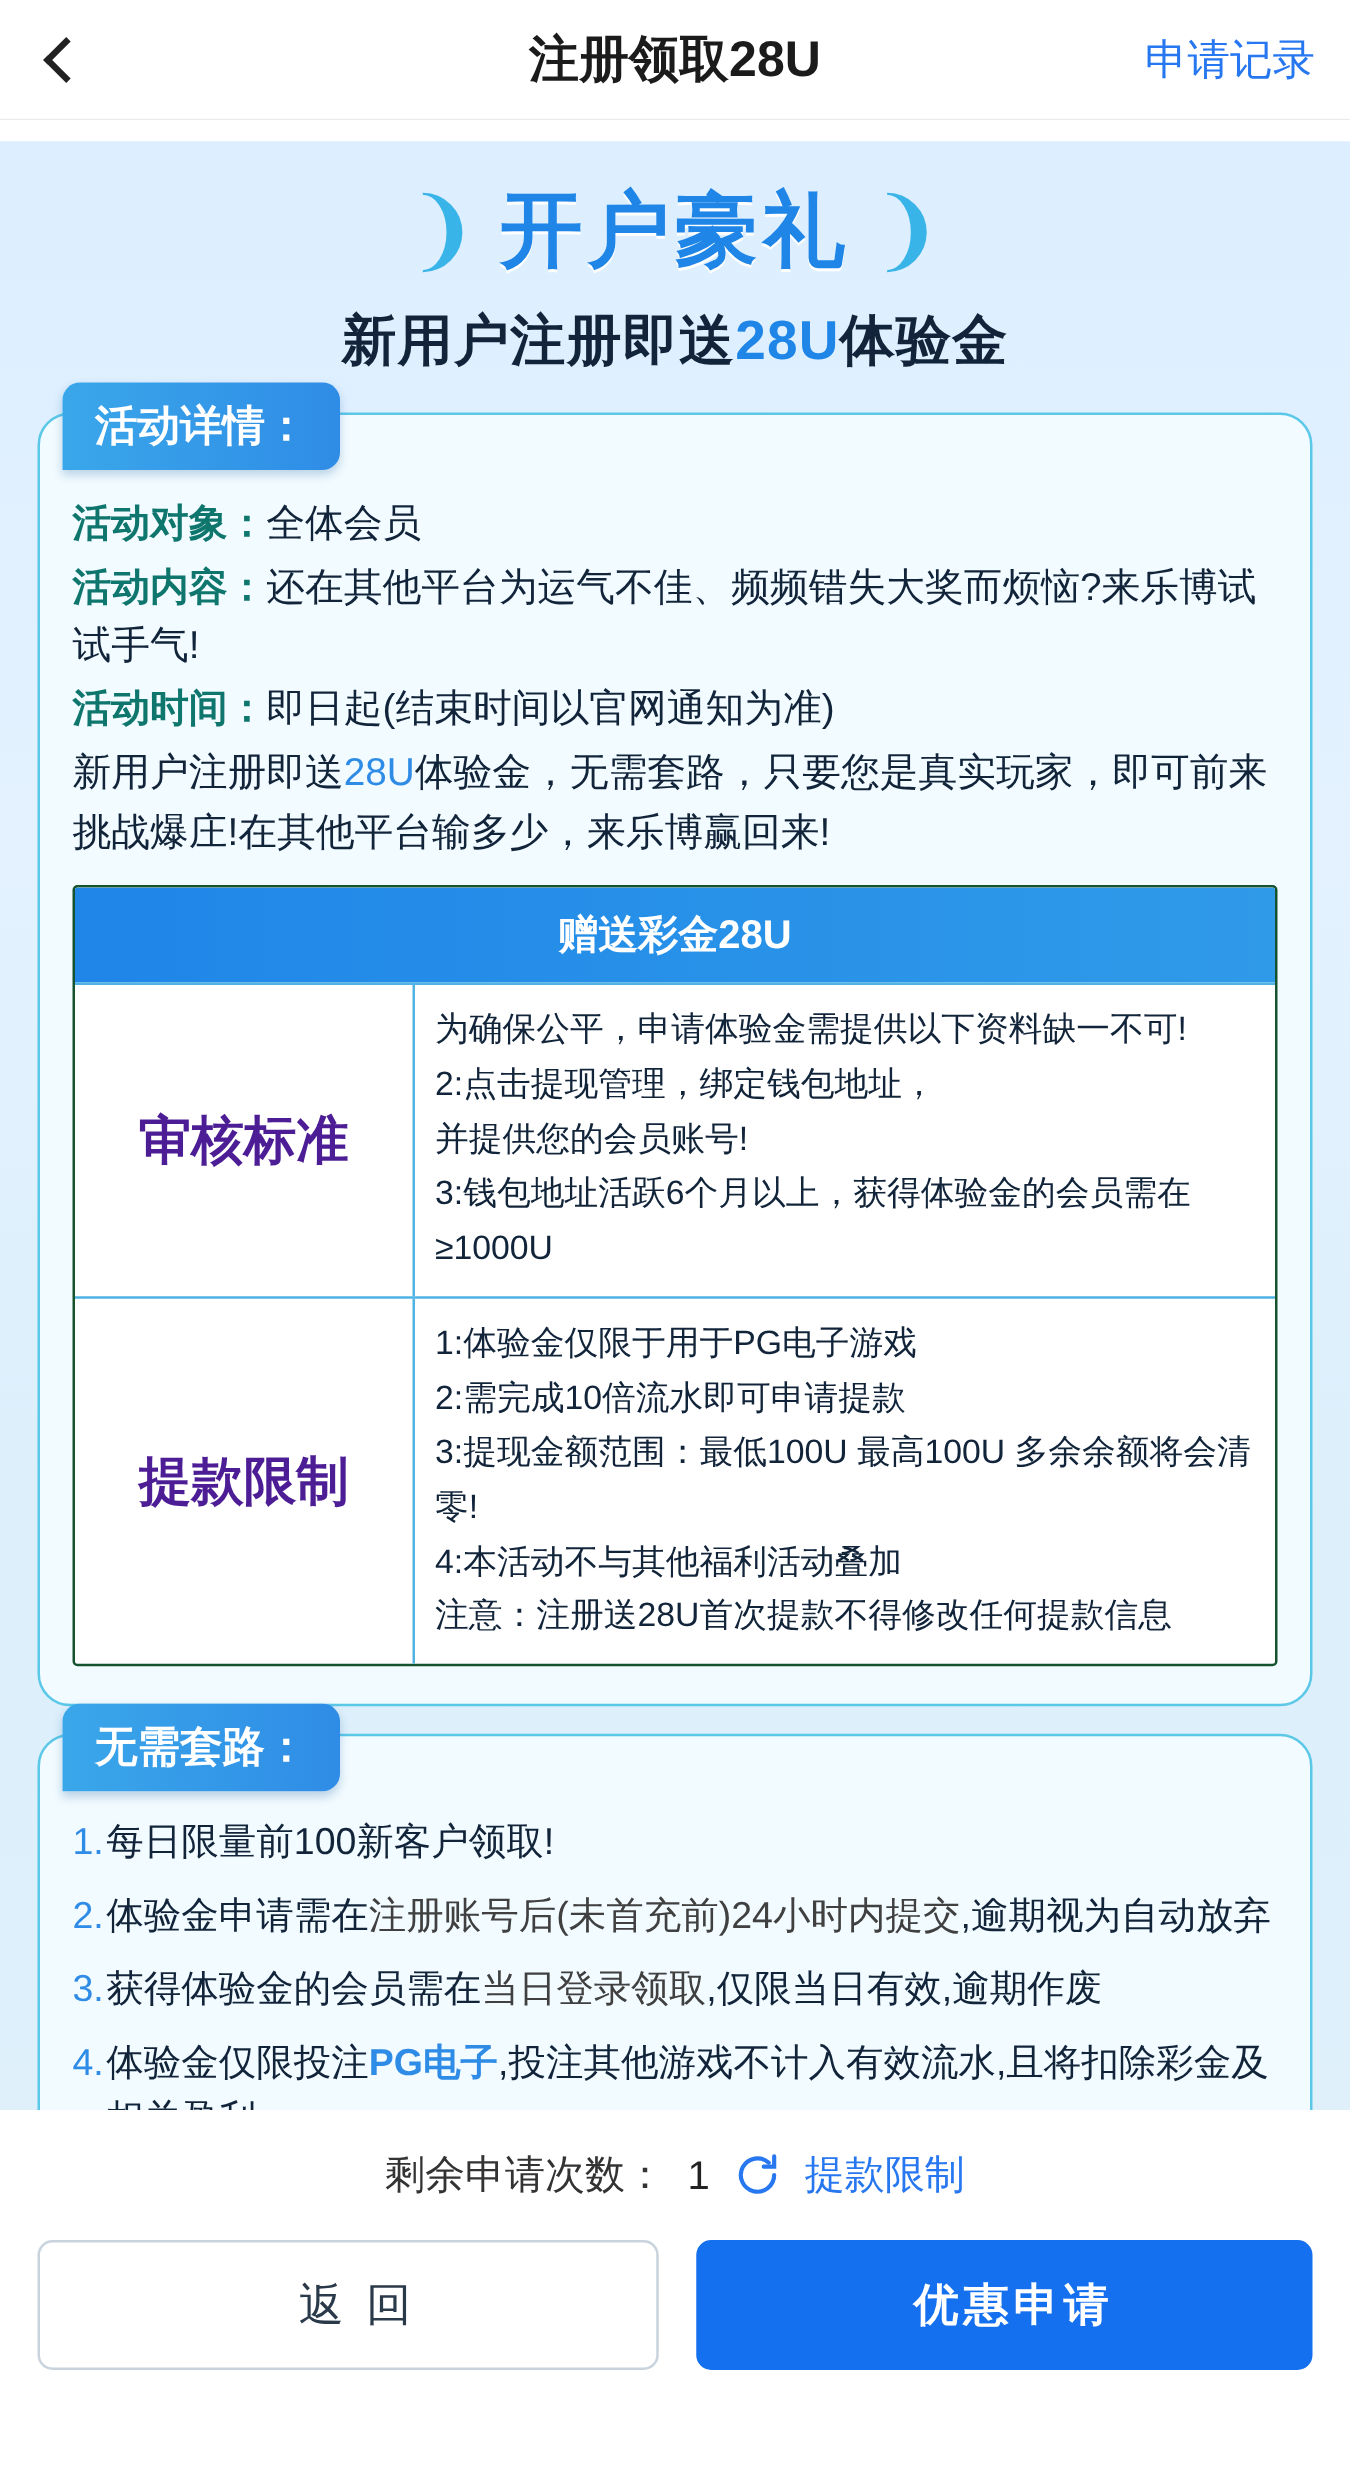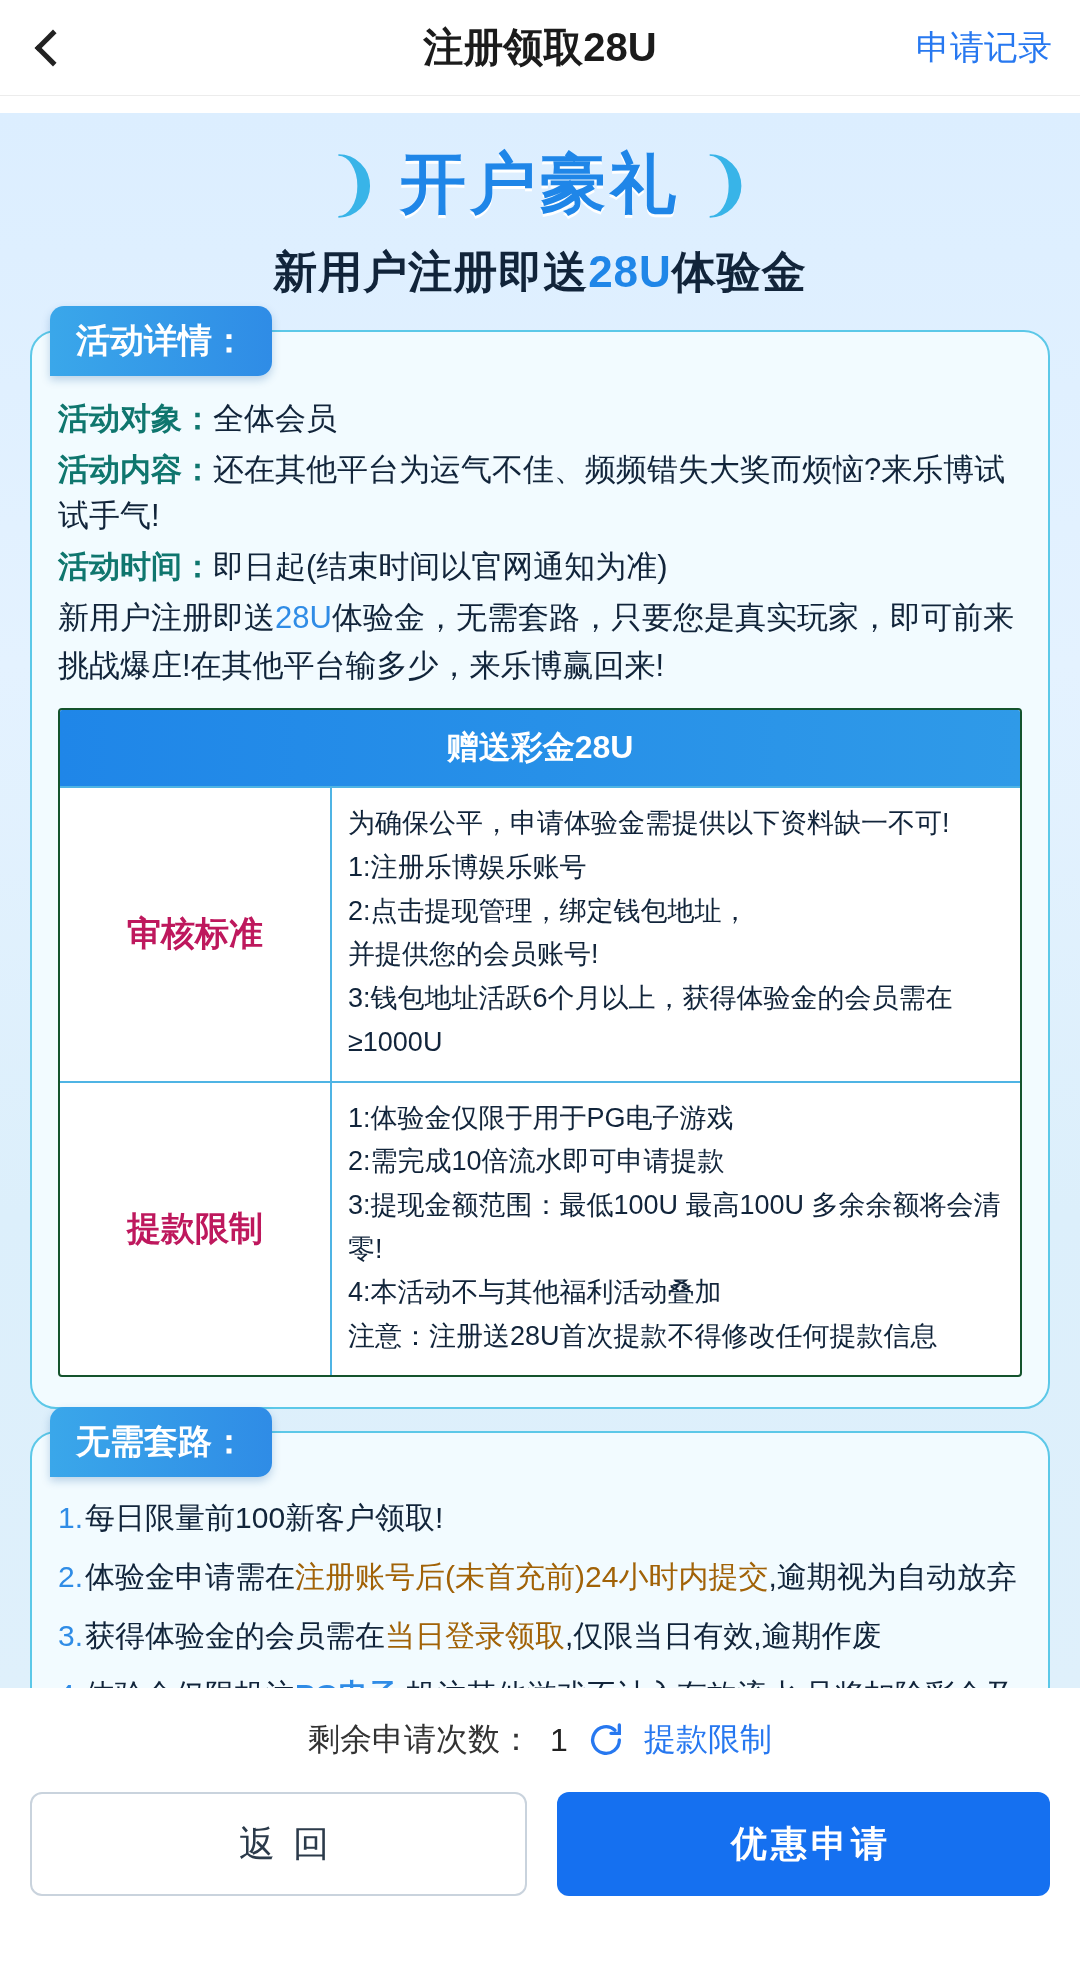--- a/index.html
+++ b/index.html
@@ -154,23 +154,23 @@
     display: flex;
     border-top: 2px solid #4fb4e4;
   }
   .tbl-row:first-of-type { border-top: none; }
   .tbl-label {
     width: 272px;
     flex: none;
     display: flex;
     align-items: center;
     justify-content: center;
-    font-size: 34px;
-    font-weight: bold;
-    color: #be185d;
+    font-size: 42px;
+    font-weight: bold;
+    color: #4c1d95;
     border-right: 2px solid #4fb4e4;
     padding: 10px;
     text-align: right;
   }
   .tbl-cell {
     flex: 1;
     padding: 14px 16px 16px 16px;
     font-size: 27px;
     line-height: 1.62;
     color: #11243a;
@@ -182,21 +182,21 @@
     font-size: 30px;
     line-height: 1.5;
     color: #11243a;
     margin-bottom: 14px;
   }
   .rule .num {
     color: #2f8ce6;
     flex: none;
     margin-right: 2px;
   }
-  .rule .hl { color: #a16207; }
+  .rule .hl { color: #404040; }
   .rule .hl-b { color: #2f8ce6; font-weight: bold; }
 
   
   .footer {
     position: absolute;
     left: 0; right: 0; bottom: 0;
     height: 290px;
     background: #ffffff;
   }
   .footer-top {
@@ -283,21 +283,20 @@
       <span>新用户注册即送</span><span class="hl">28U</span><span>体验金，无需套路，只要您是真实玩家，即可前来挑战爆庄!在其他平台输多少，来乐博赢回来!</span>
     </div>
 
     <div class="tbl">
       <div class="tbl-head">赠送彩金28U</div>
 
       <div class="tbl-row">
         <div class="tbl-label">审核标准</div>
         <div class="tbl-cell">
           <div>为确保公平，申请体验金需提供以下资料缺一不可!</div>
-          <div>1:注册乐博娱乐账号</div>
           <div>2:点击提现管理，绑定钱包地址，</div>
           <div>并提供您的会员账号!</div>
           <div>3:钱包地址活跃6个月以上，获得体验金的会员需在≥1000U</div>
         </div>
       </div>
 
       <div class="tbl-row">
         <div class="tbl-label">提款限制</div>
         <div class="tbl-cell">
           <div>1:体验金仅限于用于PG电子游戏</div>

